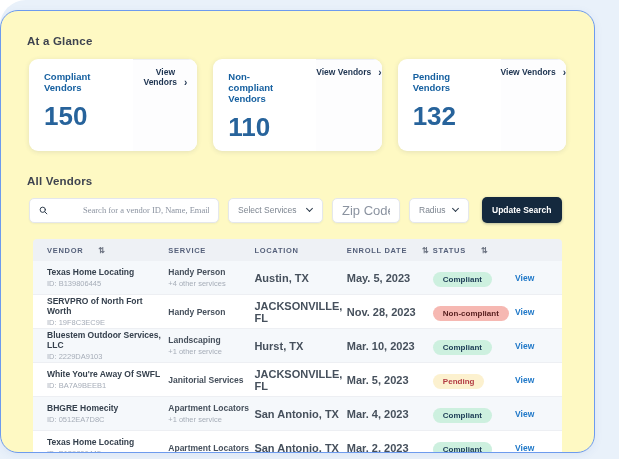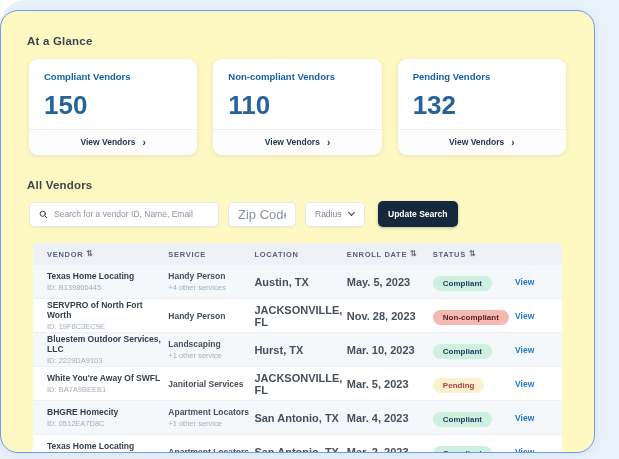--- a/index.html
+++ b/index.html
@@ -9,55 +9,55 @@
 
   .app { position:absolute; left:0; top:10px; width:595px; height:443px;
     background:#fef9c3; border:1.5px solid #6d9bee; border-radius:18px;
     padding:24px 26px 0 26px; overflow:hidden; box-shadow:0 2px 8px rgba(60,100,180,.08); }
 
   .section-title { font-size:11.5px; font-weight:600; color:#3f4450; letter-spacing:.2px; }
 
   
   .cards { display:flex; gap:16px; margin:12px 2px 24px 2px; }
   .card { flex:1; background:#ffffff; border-radius:9px; overflow:hidden;
-    box-shadow:0 1px 5px rgba(40,60,100,.12); display:flex; flex-direction:column; }
+    box-shadow:0 1px 5px rgba(40,60,100,.12); display:flex; flex-direction:row;gap:28px; }
   .card-body { padding:12px 15px 8px 15px; flex:1; }
   .card-label { font-size:9.5px; font-weight:700; color:#1660a0; }
   .card-count { font-size:26px; font-weight:600; color:#27639b; margin-top:8px; }
   .card-footer { border-top:1px solid #eef0f4; background:#fdfdfe; text-align:center;
     padding:7px 0; font-size:8.5px; font-weight:700; color:#1d3350; cursor:pointer; }
   .card-footer .chev { margin-left:7px; font-size:10px; line-height:1; vertical-align:-1px; }
 
   
   .filters { display:flex; align-items:center; gap:9px; margin:10px 2px 16px 2px; }
   .field { background:#ffffff; border:1px solid #e4e7ec; border-radius:5px; height:25px;
     display:flex; align-items:center; padding:0 9px; box-shadow:0 1px 2px rgba(40,60,100,.06); }
   .search-box { width:190px; gap:6px; }
   .search-box input { border:none; outline:none; flex:1; font-size:8.5px;
-    font-family:Liberation Sans, sans-serif; color:#3a424e; background:transparent; }
+    font-family:Liberation Serif, serif; color:#3a424e; background:transparent;margin-left:29px; }
   .search-box input::placeholder { color:#8b93a0; }
   .select { justify-content:space-between; cursor:pointer; font-size:8.5px; color:#7d8590; }
   .select-services { width:95px; } .select-radius { width:60px; }
   .zip { width:68px; }
   .zip input { border:none; outline:none; width:100%; font-size:13px;
     font-family:"Liberation Sans", sans-serif; color:#3a424e; background:transparent; }
   .zip input::placeholder { color:#8b93a0; }
   .chevron-down { width:5px; height:5px; border-right:1.4px solid #2c3a4a;
     border-bottom:1.4px solid #2c3a4a; transform:rotate(45deg); margin:-3px 1px 0 6px; }
   .btn-primary { margin-left:4px; height:26px; padding:0 10px; background:#14293e; color:#ffffff;
     border:none; border-radius:5px; font-size:8.5px; font-weight:700; cursor:pointer;
     font-family:"Liberation Sans", sans-serif; box-shadow:0 1px 3px rgba(20,40,60,.3); }
 
   
   .table { margin:0 6px; }
   .t-head { display:grid; grid-template-columns:1.55fr 1.1fr 1.18fr 1.1fr 1.05fr .6fr;
     background:#eef1f5; border-radius:4px 4px 0 0; height:22px; align-items:center;
     padding:0 0 0 14px; }
   .th { font-size:7.5px; font-weight:700; color:#55607a; text-transform:uppercase;
-    letter-spacing:.7px; display:flex; align-items:center; gap:3px; }
+    letter-spacing:.7px; display:flex; align-items:flex-end; gap:15px; }
   .sort-icon { font-size:8px; color:#6b7280; cursor:pointer; line-height:1; }
   .t-row { display:grid; grid-template-columns:1.55fr 1.1fr 1.18fr 1.1fr 1.05fr .6fr;
     height:34px; align-items:center; padding-left:14px; border-bottom:1px solid #edeff3;
     background:#ffffff; }
   .t-row:nth-child(even) { background:#f5f8fb; }
   .cell-name { font-size:8.5px; font-weight:700; color:#35404d; }
   .cell-id { font-size:7.5px; color:#a6adb8; margin-top:2px; }
   .cell-service { font-size:8.5px; font-weight:700; color:#46505c; }
   .cell-sub { font-size:7.5px; color:#a6adb8; margin-top:2px; }
   .cell-text { font-size:11px; color:#46505c; font-weight:600; }
@@ -104,20 +104,24 @@
   <div class="section-title">All Vendors</div>
 
   <div class="filters">
     <div class="field search-box">
       <svg width="9" height="9" viewBox="0 0 24 24" fill="none" stroke="#2c3a4a" stroke-width="2.6" stroke-linecap="round">
           <circle cx="10" cy="10" r="7"></circle>
           <line x1="15.5" y1="15.5" x2="21" y2="21"></line>
         </svg>
       <input type="text" placeholder="Search for a vendor ID, Name, Email" style="">
     </div>
+    <div class="field select select-services">
+      <span>Select Services</span>
+      <span class="chevron-down"></span>
+    </div>
     <div class="field zip">
       <input type="text" placeholder="Zip Code" style="">
     </div>
     <div class="field select select-radius">
       <span>Radius</span>
       <span class="chevron-down"></span>
     </div>
     <button class="btn-primary">Update Search</button>
   </div>
 

